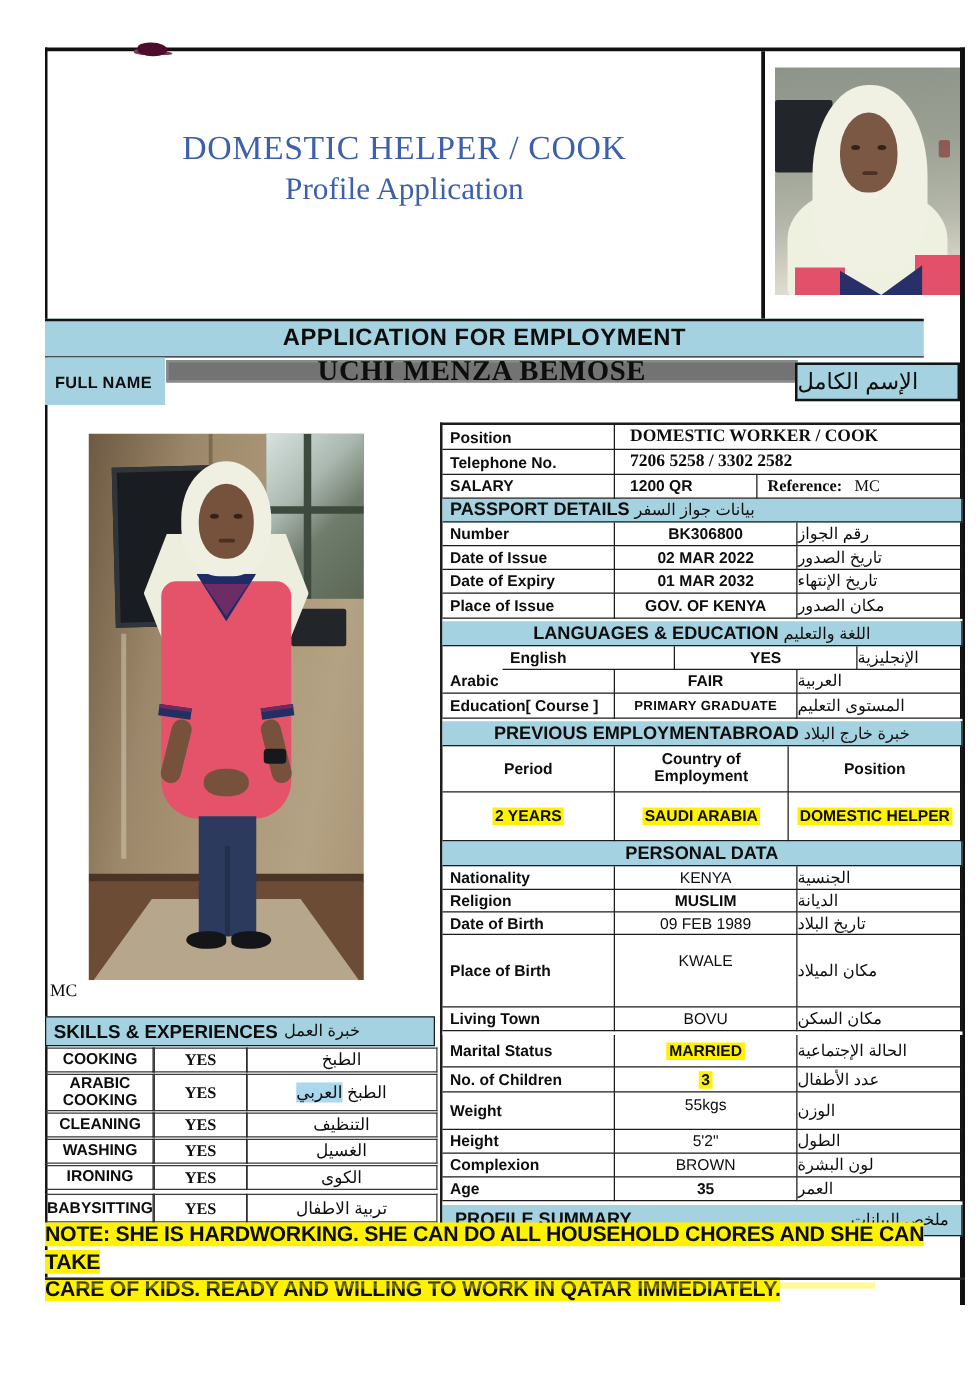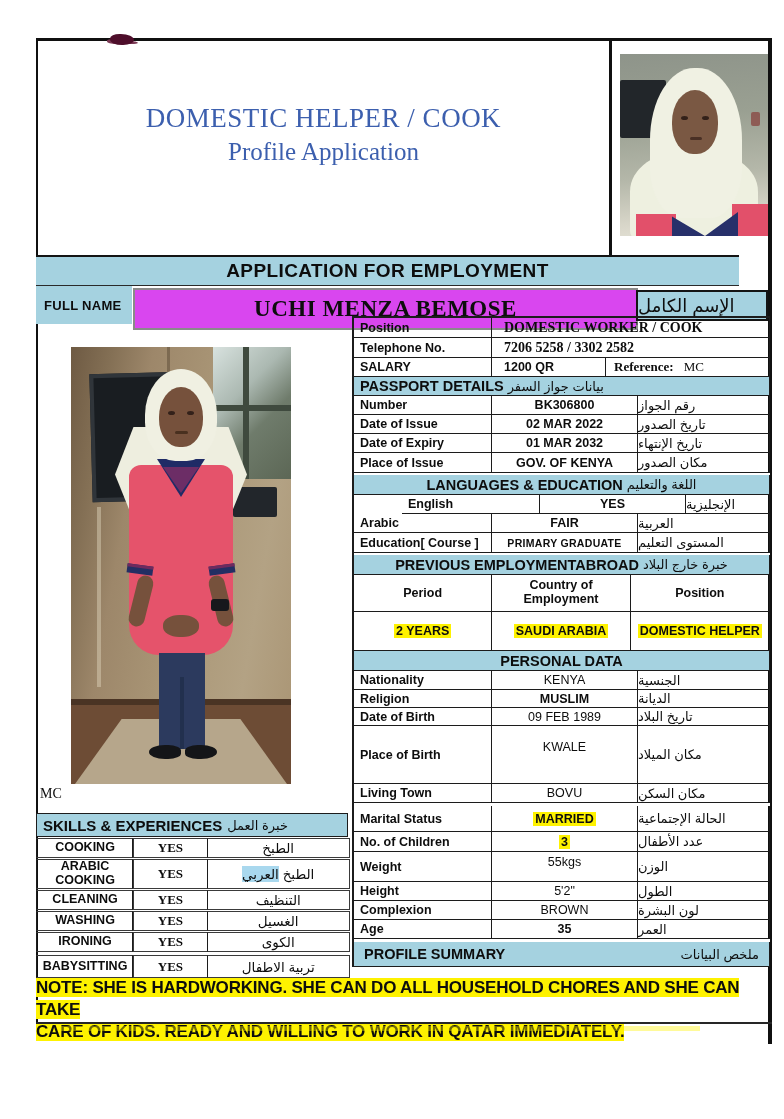--- a/index.html
+++ b/index.html
@@ -35,21 +35,21 @@
   .hs-pink-l{ position:absolute; left:16px; top:160px; width:40px; height:22px; background:#e2506a; }
   .hs-pink-r{ position:absolute; left:112px; top:150px; width:36px; height:32px; background:#e2506a; }
 
   
   .banner { left:36px; top:255px; width:703px; height:31px; background:#a5d2e0; border-top:2px solid #141414; border-bottom:1px solid #2a2a2a; display:flex; align-items:center; justify-content:center; }
   .banner-text { font-weight:bold; font-size:19px; letter-spacing:.4px; }
 
   
   .name-row { left:36px; top:286px; width:734px; height:38px; }
   .fn-cell  { position:absolute; left:0; top:0; width:96px; height:38px; background:#a5d2e0; display:flex; align-items:center; padding-left:8px; font-weight:bold; font-size:13px; letter-spacing:.3px; }
-  .fn-box   { position:absolute; left:97px; top:2px; width:505px; height:42px; background:#d946ef; border:2px solid #8a8a8a; display:flex; align-items:center; justify-content:center;
+  .fn-box   { position:absolute; left:97px; top:2px; width:505px; height:18px; background:#737373; border:2px solid #8a8a8a; display:flex; align-items:center; justify-content:center;
     font-family:"Liberation Serif","DejaVu Serif",serif; font-weight:bold; font-size:23px; letter-spacing:.5px; }
   .fn-ar    { position:absolute; left:600px; top:4px; width:132px; height:31px; background:#a5d2e0; border:2px solid #141414; display:flex; align-items:center; justify-content:flex-end; padding-right:10px; font-size:18px; }
 
   
   .photo { left:71px; top:347px; width:220px; height:437px; overflow:hidden;
     background:linear-gradient(100deg,#6e5a43 0%,#84705​5 14%,#9d876a 28%,#ab9878 55%,#b3a284 78%,#a9947​3 100%);
     background:linear-gradient(100deg,#6e5a43 0%,#847055 14%,#9d876a 28%,#ab9878 55%,#b3a284 78%,#a99473 100%); }
   .ph-corner { position:absolute; left:96px; top:0; width:3px; height:365px; background:rgba(60,45,30,.35); }
   .ph-board  { position:absolute; left:20px; top:26px; width:94px; height:128px; background:#191d21; border:4px solid #30353a; transform:rotate(-1.5deg); }
   .ph-window { position:absolute; left:142px; top:0; width:78px; height:132px; background:#55604f;
@@ -79,21 +79,21 @@
   .ph-arm-r  { position:absolute; left:142px; top:228px; width:16px; height:52px; background:#76513c; border-radius:8px; transform:rotate(-14deg); }
   .ph-watch  { position:absolute; left:140px; top:252px; width:18px; height:12px; background:#17181c; border-radius:3px; }
   .ph-hands  { position:absolute; left:92px; top:268px; width:36px; height:22px; background:#76513c; border-radius:45%; }
   .ph-pants  { position:absolute; left:88px; top:306px; width:46px; height:96px; background:#2c3a5e; }
   .ph-split  { position:absolute; left:109px; top:330px; width:4px; height:72px; background:#22304e; }
   .ph-shoe-l { position:absolute; left:78px; top:398px; width:32px; height:14px; background:#141518; border-radius:50% 40% 40% 50%; }
   .ph-shoe-r { position:absolute; left:114px; top:398px; width:32px; height:14px; background:#141518; border-radius:40% 50% 50% 40%; }
   .mc-caption { left:40px; top:786px; font-family:"Liberation Serif","DejaVu Serif",serif; font-size:14px; }
 
   
-  .rtable { left:352px; top:316px; width:418px; border-top:2px solid #1c1c1c; border-left:2px solid #1c1c1c; }
+  .rtable { left:352px; top:338px; width:418px; border-top:2px solid #1c1c1c; border-left:2px solid #1c1c1c; }
   .trow { display:flex; width:100%; }
   .cell { border-right:1.6px solid #1c1c1c; border-bottom:1.6px solid #1c1c1c; display:flex; align-items:center; overflow:hidden; }
   .c-label { width:138px; font-weight:bold; font-size:12.5px; padding-left:6px; }
   .c-val   { width:114px; justify-content:center; font-size:12.5px; text-align:center; }
   .c-val2  { width:146px; justify-content:center; font-size:12.5px; text-align:center; }
   .c-ar    { flex:1; justify-content:flex-end; padding-right:8px; font-size:13px; direction:rtl; }
   .c-wide  { flex:1; padding-left:12px; font-family:"Liberation Serif","DejaVu Serif",serif; font-weight:bold; font-size:14px; }
   .c-ref   { flex:1; padding-left:8px; font-size:13px; }
   .c-ref .rlab { font-family:"Liberation Serif","DejaVu Serif",serif; font-weight:bold; }
   .c-ref .rval { font-family:"Liberation Serif","DejaVu Serif",serif; margin-left:10px; }
@@ -106,21 +106,21 @@
   .sec.spread { justify-content:space-between; padding:0 10px; }
   .gaprow { background:#fff; }
   .emp-col { width:139px; justify-content:center; text-align:center; font-size:12.5px; font-weight:bold; }
   .emp-col:last-child { width:140px; }
   .hl { background:#fef200; padding:0 2px; font-weight:bold; }
   .hl-blue { background:#a9d8ee; }
 
   .stable { left:36px; top:813px; width:312px; }
   .srow { display:flex; width:100%; margin-bottom:1px; }
   .scell { border:1.6px solid #3a3a3a; border-left:1.6px solid #1c1c1c; display:flex; align-items:center; justify-content:center; text-align:center; margin-right:-1.6px; }
-  .s-label { width:98px; font-weight:bold; font-size:12.5px; line-height:1.1; }
+  .s-label { width:88px; font-weight:bold; font-size:12.5px; line-height:1.1; }
   .s-yes   { width:76px; font-family:"Liberation Serif","DejaVu Serif",serif; font-weight:bold; font-size:13px; }
   .s-ar    { flex:1; font-size:13.5px; direction:rtl; }
   .sband { height:24px; background:#a5d2e0; border:1.6px solid #1c1c1c; display:flex; align-items:center; padding-left:6px; gap:5px; font-weight:bold; font-size:15px; margin-bottom:1px; }
   .sband .ar { font-weight:normal; font-size:13px; direction:rtl; }
 
   
   .note { left:36px; top:977px; width:734px; line-height:22px; font-weight:bold; font-size:17px; letter-spacing:-0.2px; }
   .note .hl-note { background:#fef200; }
   .note-line { left:36px; top:1022px; width:736px; height:2px; background:#262626; }
   .note-smear { left:60px; top:1026px; width:640px; height:5px; background:rgba(254,242,0,.4); }

